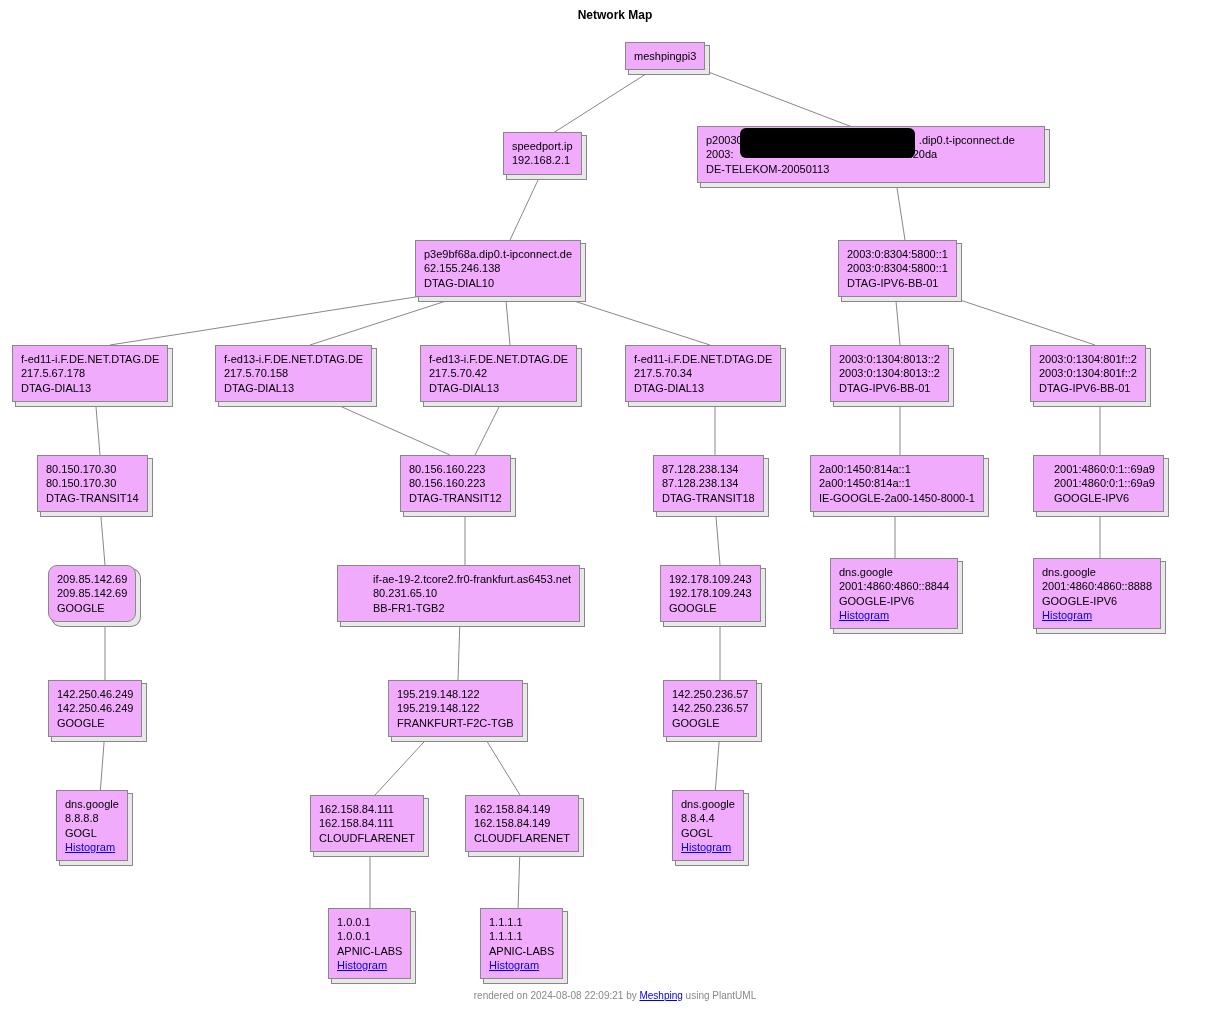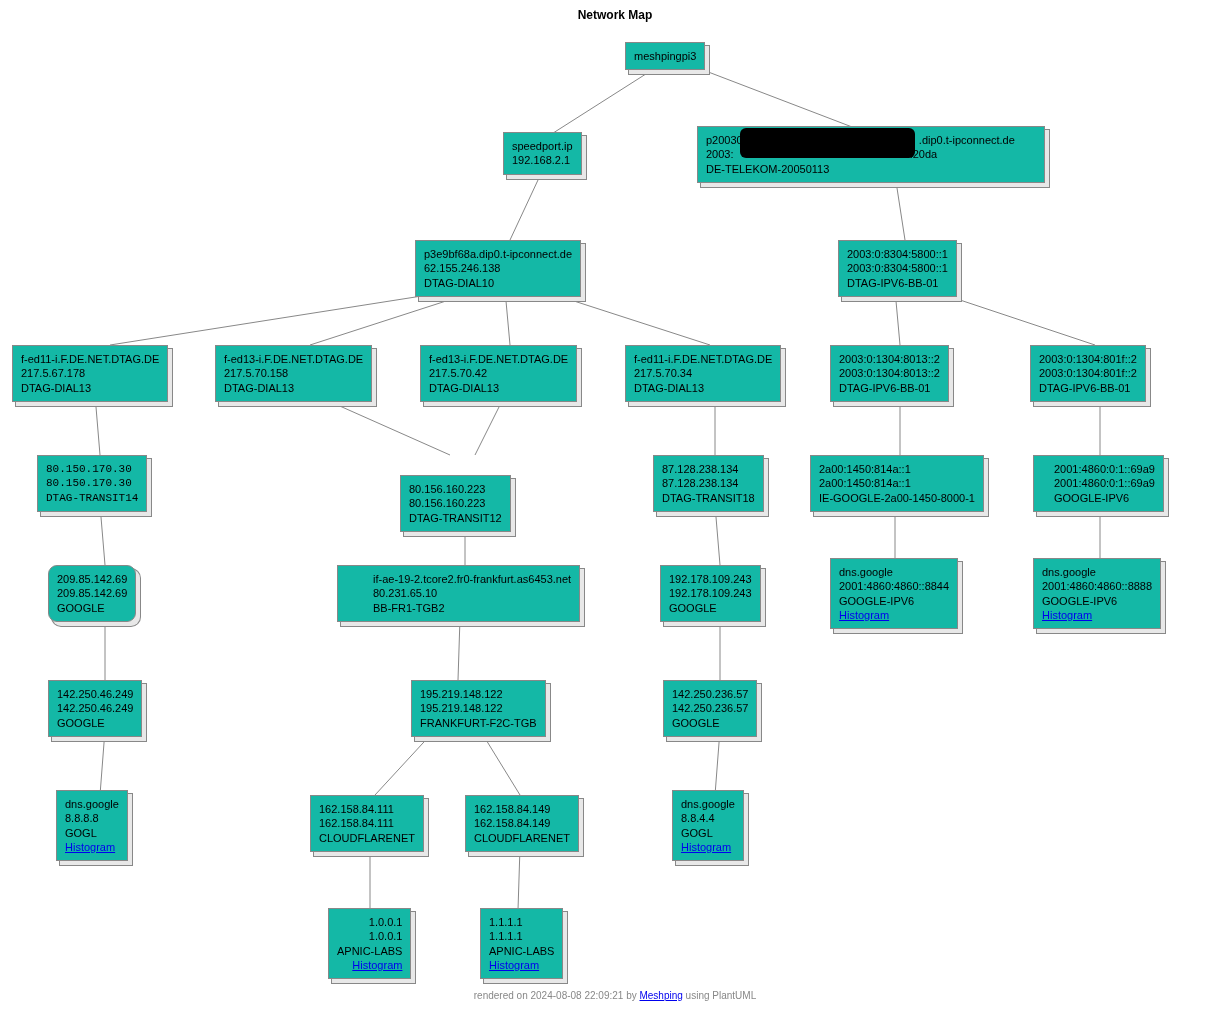--- a/index.html
+++ b/index.html
@@ -17,21 +17,21 @@
     position: absolute;
     top: 8px;
     left: 0;
     right: 0;
     text-align: center;
     font-weight: bold;
     font-size: 12px;
   }
   .node {
     position: absolute;
-    background: #14b8a6;
+    background: #f0abfc;
     border: 1px solid #888;
     padding: 6px 8px;
     box-shadow: 4px 4px 0 #e8e8e8, 4px 4px 0 1px #888;
     line-height: 1.3;
     white-space: nowrap;
     z-index: 2;
   }
   .node .line { display: block; }
   .link {
     color: #0000ee;
@@ -169,26 +169,26 @@
   <span class="line">2003:0:1304:8013::2</span>
   <span class="line">2003:0:1304:8013::2</span>
   <span class="line">DTAG-IPV6-BB-01</span>
 </div>
 <div class="node" style="left:1030px; top:345px;">
   <span class="line">2003:0:1304:801f::2</span>
   <span class="line">2003:0:1304:801f::2</span>
   <span class="line">DTAG-IPV6-BB-01</span>
 </div>
 
-<div class="node" style="left:37px; top:455px;font-family:Liberation Mono, monospace;">
+<div class="node" style="left:37px; top:455px;">
   <span class="line">80.150.170.30</span>
   <span class="line">80.150.170.30</span>
   <span class="line">DTAG-TRANSIT14</span>
 </div>
-<div class="node" style="left:400px; top:475px;">
+<div class="node" style="left:400px; top:455px;">
   <span class="line">80.156.160.223</span>
   <span class="line">80.156.160.223</span>
   <span class="line">DTAG-TRANSIT12</span>
 </div>
 <div class="node" style="left:653px; top:455px;">
   <span class="line">87.128.238.134</span>
   <span class="line">87.128.238.134</span>
   <span class="line">DTAG-TRANSIT18</span>
 </div>
 <div class="node" style="left:810px; top:455px;">
@@ -228,21 +228,21 @@
   <span class="line">2001:4860:4860::8888</span>
   <span class="line">GOOGLE-IPV6</span>
   <span class="line"><a class="link">Histogram</a></span>
 </div>
 
 <div class="node" style="left:48px; top:680px;">
   <span class="line">142.250.46.249</span>
   <span class="line">142.250.46.249</span>
   <span class="line">GOOGLE</span>
 </div>
-<div class="node" style="left:388px; top:680px;margin-left:23px;">
+<div class="node" style="left:388px; top:680px;">
   <span class="line">195.219.148.122</span>
   <span class="line">195.219.148.122</span>
   <span class="line">FRANKFURT-F2C-TGB</span>
 </div>
 <div class="node" style="left:663px; top:680px;">
   <span class="line">142.250.236.57</span>
   <span class="line">142.250.236.57</span>
   <span class="line">GOOGLE</span>
 </div>
 
@@ -262,21 +262,21 @@
   <span class="line">162.158.84.149</span>
   <span class="line">CLOUDFLARENET</span>
 </div>
 <div class="node" style="left:672px; top:790px;">
   <span class="line">dns.google</span>
   <span class="line">8.8.4.4</span>
   <span class="line">GOGL</span>
   <span class="line"><a class="link">Histogram</a></span>
 </div>
 
-<div class="node" style="left:328px; top:908px;text-align:right;">
+<div class="node" style="left:328px; top:908px;">
   <span class="line">1.0.0.1</span>
   <span class="line">1.0.0.1</span>
   <span class="line">APNIC-LABS</span>
   <span class="line"><a class="link">Histogram</a></span>
 </div>
 <div class="node" style="left:480px; top:908px;">
   <span class="line">1.1.1.1</span>
   <span class="line">1.1.1.1</span>
   <span class="line">APNIC-LABS</span>
   <span class="line"><a class="link">Histogram</a></span>

